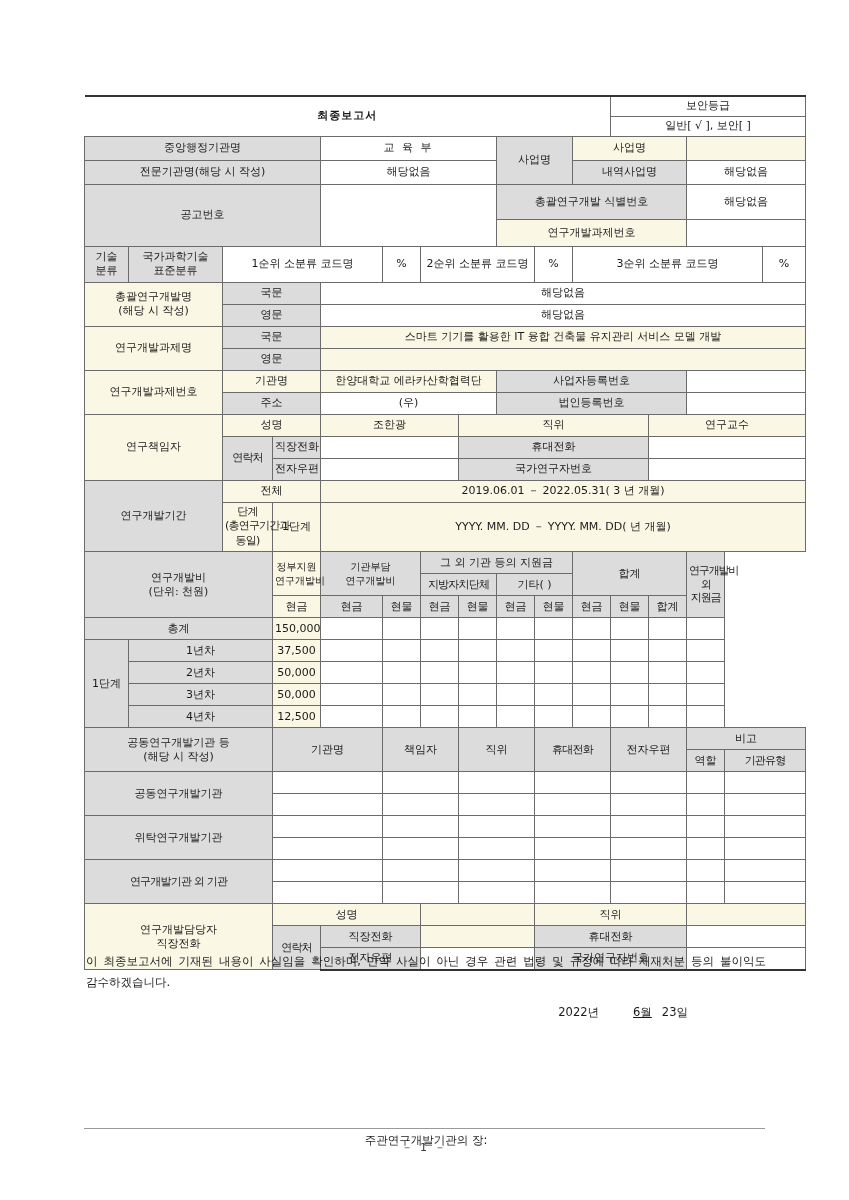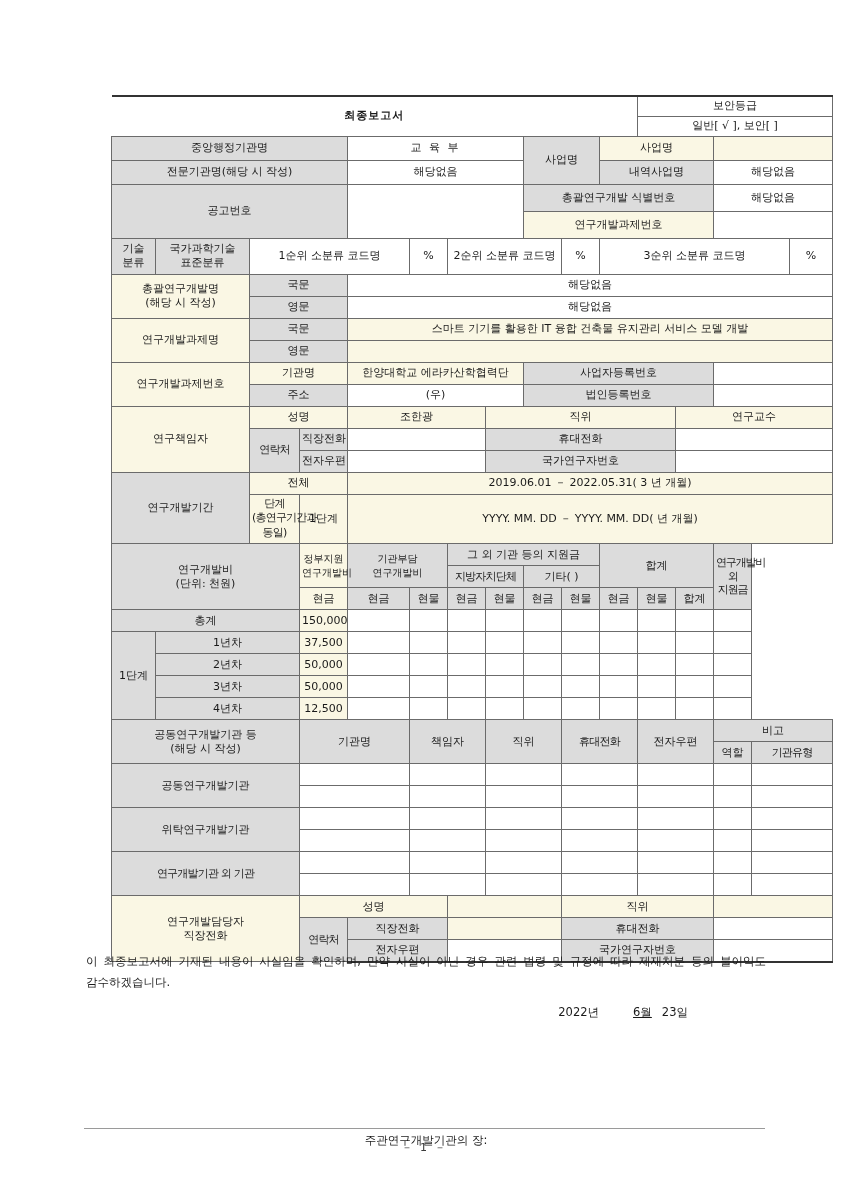--- a/index.html
+++ b/index.html
@@ -15,21 +15,20 @@
   .page { position:absolute; left:0; top:0; width:849px; height:1200px; }
 
   
   table.doc {
     position: absolute;
     left: 84px;
     top: 95px;
     width: 681px;
     border-collapse: collapse;
     table-layout: fixed;
-    margin-left: 27px;
   }
   table.doc td {
     border: 1px solid #6b6b6b;
     font-size: 11px;
     line-height: 1.25;
     text-align: center;
     vertical-align: middle;
     padding: 2px 2px;
     height: 22px;
     word-break: keep-all;
@@ -134,21 +133,21 @@
   <tr>
     <td class="g" colspan="4" style="height:24px">전문기관명(해당 시 작성)</td>
     <td class="w" colspan="4">해당없음</td>
     <td class="g" colspan="3">내역사업명</td>
     <td class="w" colspan="3">해당없음</td>
   </tr>
 
   <tr>
     <td class="g" colspan="4" rowspan="2" style="height:27px">공고번호</td>
     <td class="w" colspan="4" rowspan="2"></td>
-    <td class="g" colspan="5" style="height:27px">총괄연구개발 식별번호</td>
+    <td class="g" colspan="5" style="height:35px">총괄연구개발 식별번호</td>
     <td class="w" colspan="3">해당없음</td>
   </tr>
   <tr>
     <td class="y" colspan="5" style="height:27px">연구개발과제번호</td>
     <td class="w" colspan="3"></td>
   </tr>
 
   <tr>
     <td class="g" style="height:36px">
       <span>기술</span><br>

